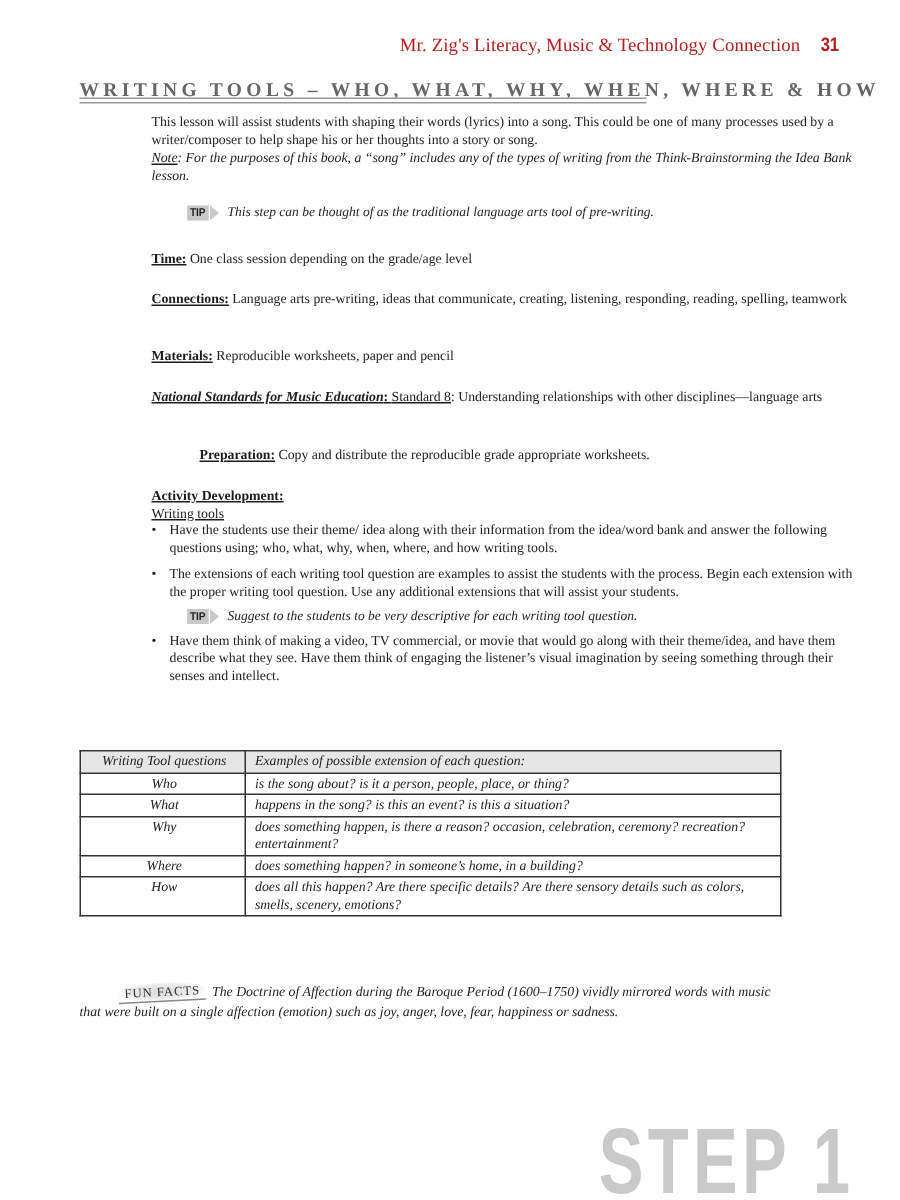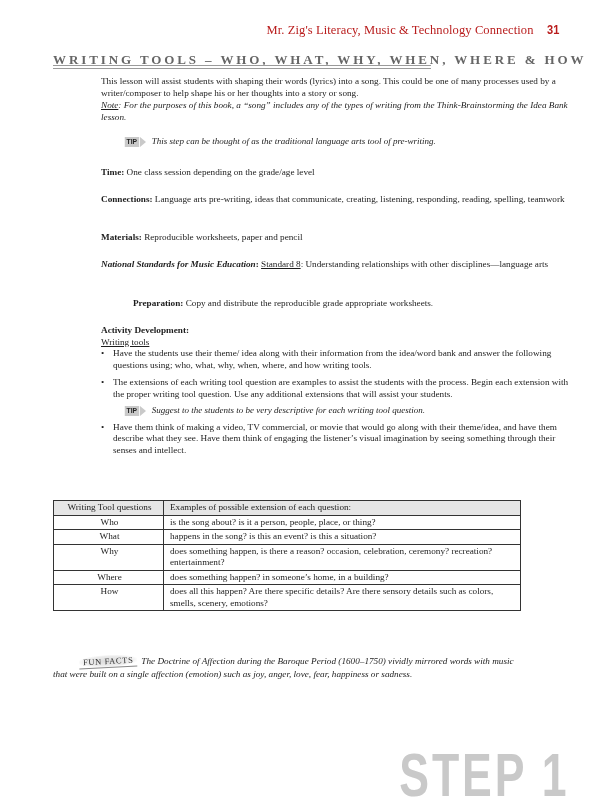--- a/index.html
+++ b/index.html
@@ -9,35 +9,35 @@
   .running-head .title { letter-spacing: 0.1px; }
   .running-head .pgnum { font-family: "Liberation Sans", "DejaVu Sans", sans-serif; font-weight: bold; font-size: 13px; transform: scaleX(0.85); }
   .section-title { position: absolute; top: 52px; left: 53px; width: 480px; font-size: 13px; font-weight: bold; letter-spacing: 2.9px; color: #666; white-space: nowrap; }
   .rule { position: absolute; left: 53px; width: 378px; height: 1px; background: #9a9a9a; }
   .rule.r1 { top: 65px; }
   .rule.r2 { top: 68px; }
   .content { position: absolute; left: 53px; width: 470px; font-size: 9.2px; line-height: 11.5px; margin-left: 48px; }
   .content p { margin: 0; }
   .italic { font-style: italic; }
   .u { text-decoration: underline; }
-  b { font-weight: bold; }
+  b { font-weight: bold; text-decoration: underline; }
   .tip { display: flex; align-items: center; gap: 6px; font-style: italic; font-size: 9px; }
   .tip-badge { display: inline-flex; align-items: center; height: 10px; }
   .tip-badge .txt { background: #c9c9c9; color: #222; font-family: "Liberation Sans", "DejaVu Sans", sans-serif; font-weight: bold; font-size: 7.5px; font-style: normal; padding: 0 2px; height: 10px; line-height: 10px; transform: scaleX(0.9); }
   .tip-badge .arrow { width: 0; height: 0; border-top: 5px solid transparent; border-bottom: 5px solid transparent; border-left: 6px solid #c9c9c9; }
   ul.bullets { list-style: none; }
   ul.bullets li { position: relative; padding-left: 12px; }
   ul.bullets li::before { content: "•"; position: absolute; left: 0; top: 0; }
   table.tools { position: absolute; top: 500px; left: 53px; width: 468px; border-collapse: collapse; font-size: 9.2px; line-height: 11.5px; }
   table.tools th, table.tools td { border: 1px solid #333; padding: 1px 4px 1px 6px; vertical-align: top; font-weight: normal; }
   table.tools th { background: #e6e6e6; text-align: left; }
   table.tools th.c1 { text-align: center; }
   table.tools td.q { text-align: center; width: 110px; }
   table.tools th.c1 { width: 110px; }
-  table.tools { border: 1.5px solid #333; }
+  table.tools { border: 1.5px solid #333; font-style: italic; }
   .fun { position: absolute; top: 655px; left: 53px; width: 470px; font-style: italic; font-size: 9.2px; line-height: 12px; }
   .fun-badge { display: inline-block; font-style: normal; font-size: 8.5px; letter-spacing: 0.6px; color: #333; background: radial-gradient(ellipse at center, #d9d9d9 0%, #ececec 55%, #ffffff 75%); padding: 0 4px; margin-left: 26px; margin-right: 4px; border-bottom: 1px solid #888; transform: rotate(-3deg); }
   .step { position: absolute; right: 30px; bottom: -6px; font-family: "Liberation Sans", "DejaVu Sans", sans-serif; font-weight: bold; font-size: 62px; color: #c9c9c9; letter-spacing: 4px; transform: scaleX(0.72); transform-origin: right bottom; line-height: 1; }
 </style>
 </head>
 <body>
 
 <div class="running-head">
   <span class="title">Mr. Zig's Literacy, Music &amp; Technology Connection</span>
   <span class="pgnum">31</span>

